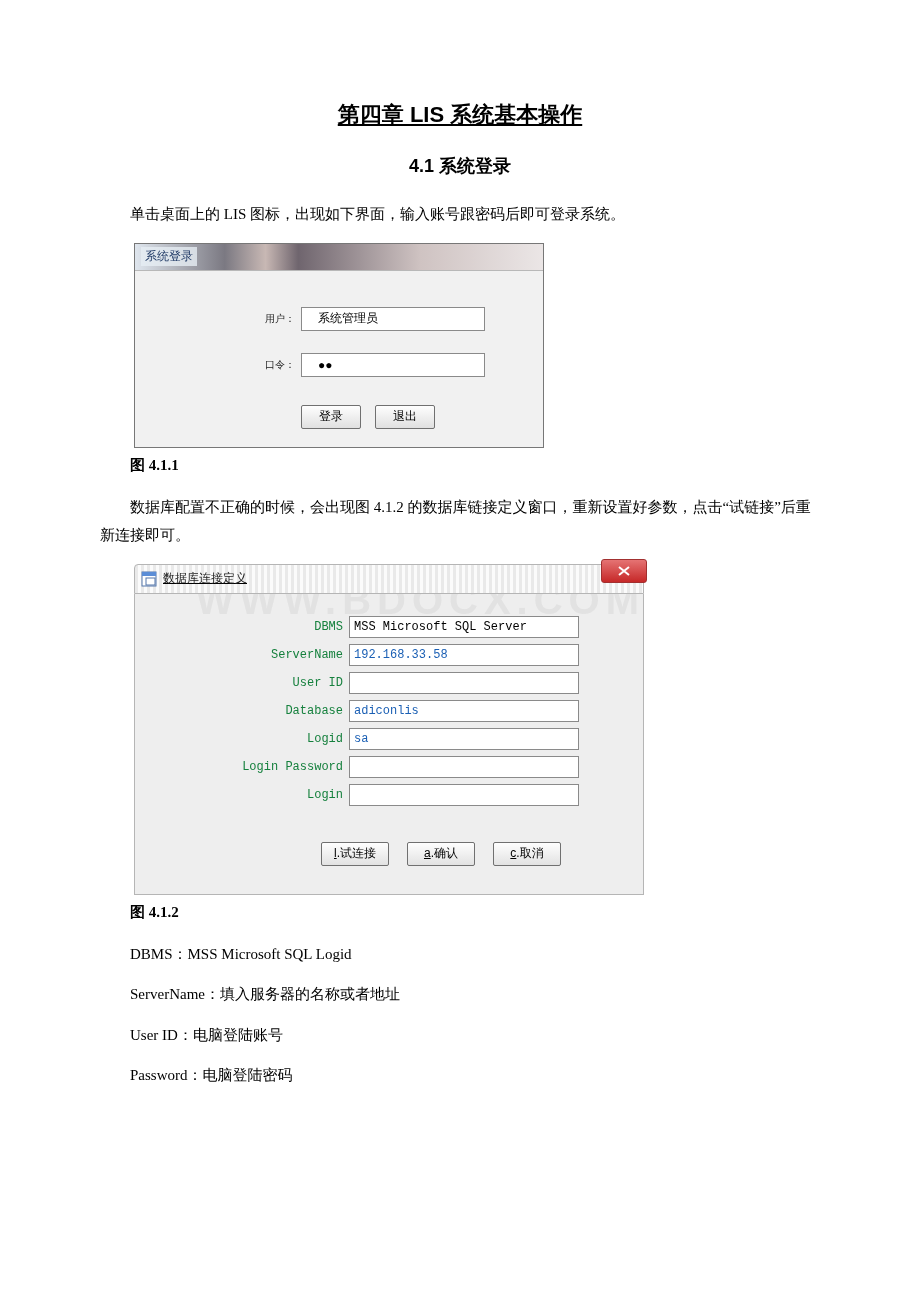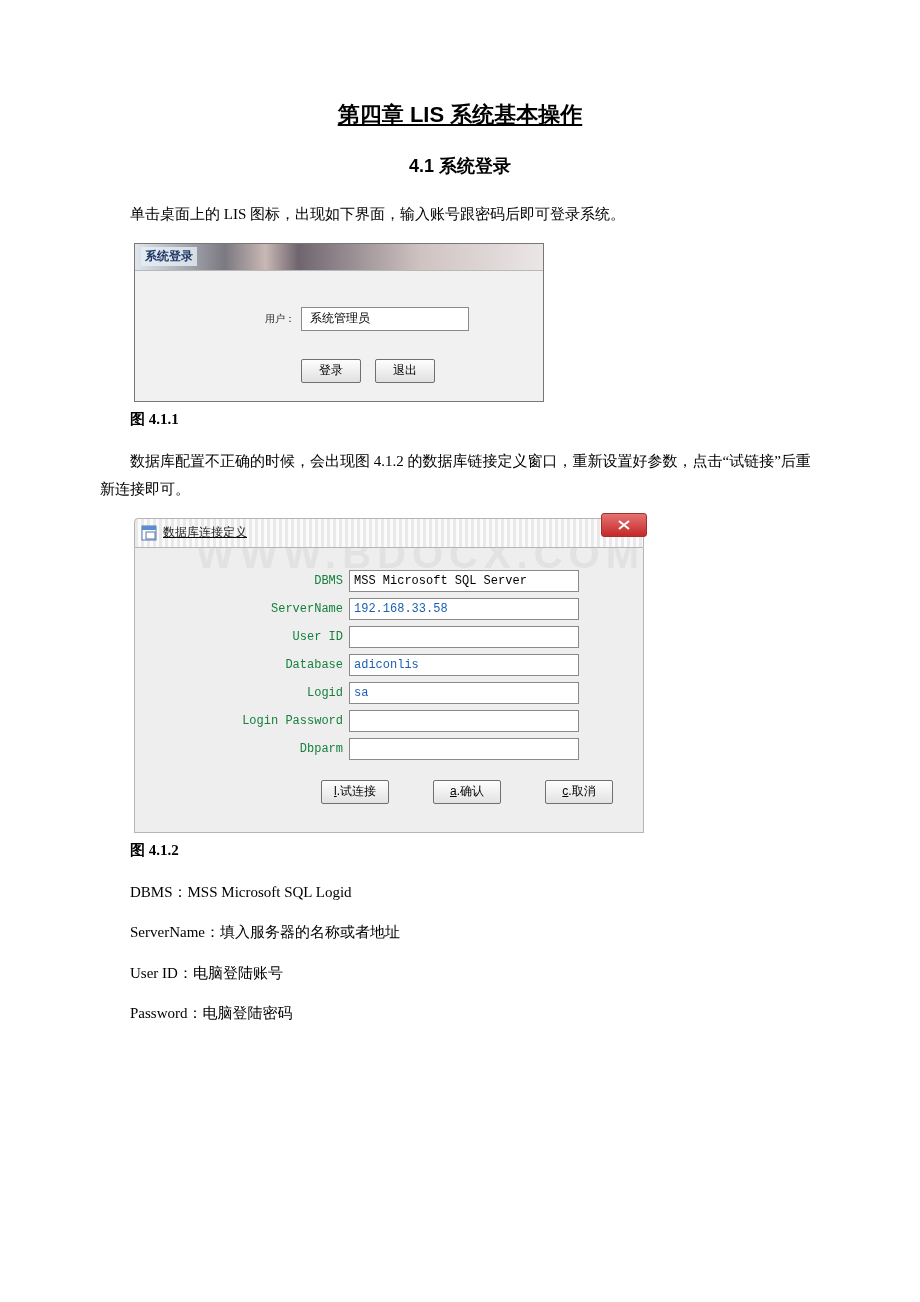--- a/index.html
+++ b/index.html
@@ -55,21 +55,20 @@
     background: #fff;
     font-family: "Microsoft YaHei", "SimSun", sans-serif;
   }
   .login-titlebar {
     position: relative;
     height: 26px;
     border-bottom: 1px solid #b8b8b8;
     background: linear-gradient(90deg, #dfe6ee 0%, #7b7982 22%, #c8b8b4 32%, #6f656e 40%, #cfc3c2 70%, #ebe6e6 100%);
     display: flex;
     align-items: center;
-    font-weight: bold;
   }
   .login-titlebar span.tbtext {
     color: #203a66;
     font-size: 12px;
     margin-left: 6px;
     background: #e6edf4cc;
     padding: 1px 4px;
   }
   .login-body {
     background: #f1f1f1;
@@ -86,21 +85,21 @@
     font-size: 10px;
     color: #222;
     padding-right: 6px;
   }
   .login-input {
     width: 150px;
     height: 20px;
     border: 1px solid #8a8a8a;
     background: #fff;
     font-size: 12px;
-    padding: 1px 8px;
+    padding: 1px 16px;
     display: flex;
     align-items: center;
     color: #000;
   }
   .login-buttons {
     display: flex;
     gap: 14px;
     margin-left: 126px;
     padding-top: 6px;
   }
@@ -188,22 +187,22 @@
     font-size: 12px;
     font-family: "Courier New", monospace;
     padding: 1px 4px;
     display: flex;
     align-items: center;
     color: #1a5fb4;
   }
   .db-input.black { color: #000; }
   .db-buttons {
     display: flex;
-    gap: 44px;
-    margin: 20px 0 10px 164px;
+    gap: 18px;
+    margin: 36px 0 10px 164px;
   }
   .db-btn {
     width: 66px;
     height: 22px;
     border: 1px solid #707070;
     border-radius: 2px;
     background: linear-gradient(#fefefe, #e2e2e2);
     font-size: 12px;
     display: flex;
     align-items: center;
@@ -234,20 +233,24 @@
   <p class="para">单击桌面上的 LIS 图标，出现如下界面，输入账号跟密码后即可登录系统。</p>
 
   <div class="login-box">
     <div class="login-titlebar">
       <span class="tbtext">系统登录</span>
     </div>
     <div class="login-body">
       <div class="login-row">
         <div class="login-label">用户：</div>
         <div class="login-input">系统管理员</div>
+      </div>
+      <div class="login-row">
+        <div class="login-label">口令：</div>
+        <div class="login-input">●●</div>
       </div>
       <div class="login-buttons">
         <div class="win-btn">登录</div>
         <div class="win-btn">退出</div>
       </div>
     </div>
   </div>
 
   <p class="figure-label">图 4.1.1</p>
 
@@ -290,21 +293,21 @@
         </div>
         <div class="db-row">
           <div class="db-label">Logid</div>
           <div class="db-input">sa</div>
         </div>
         <div class="db-row">
           <div class="db-label">Login Password</div>
           <div class="db-input"></div>
         </div>
         <div class="db-row">
-          <div class="db-label">Dbparm</div>
+          <div class="db-label">Login</div>
           <div class="db-input"></div>
         </div>
         <div class="db-buttons">
           <div class="db-btn">
               <span><u>l</u><span>.试连接</span></span>
             </div>
           <div class="db-btn">
               <span><u>a</u><span>.确认</span></span>
             </div>
           <div class="db-btn">

